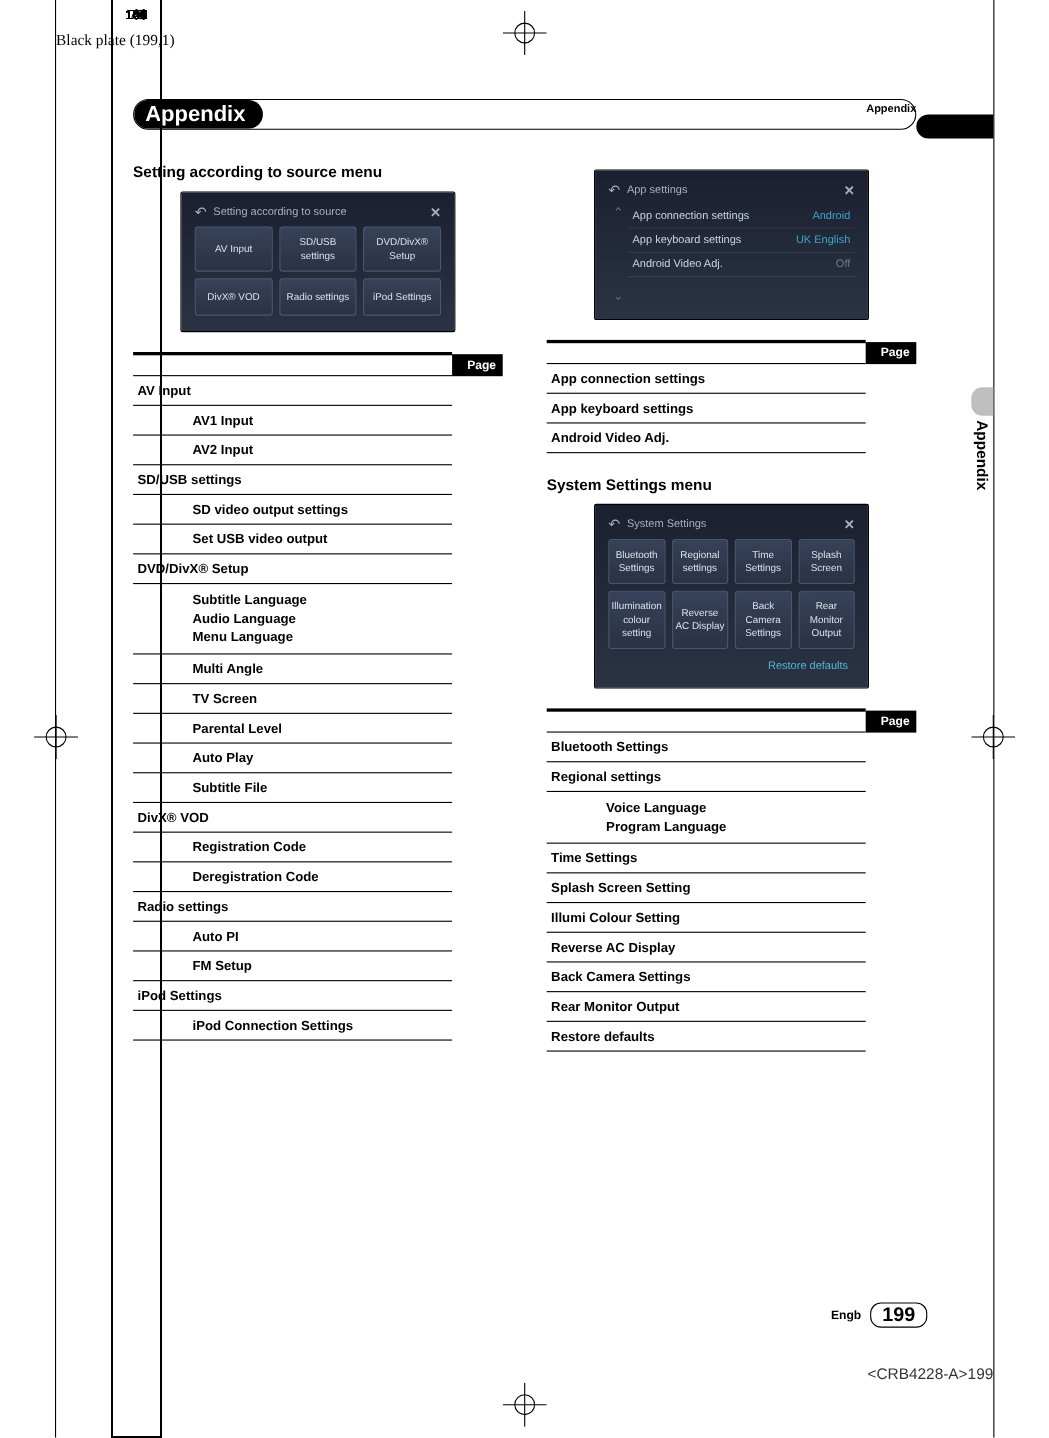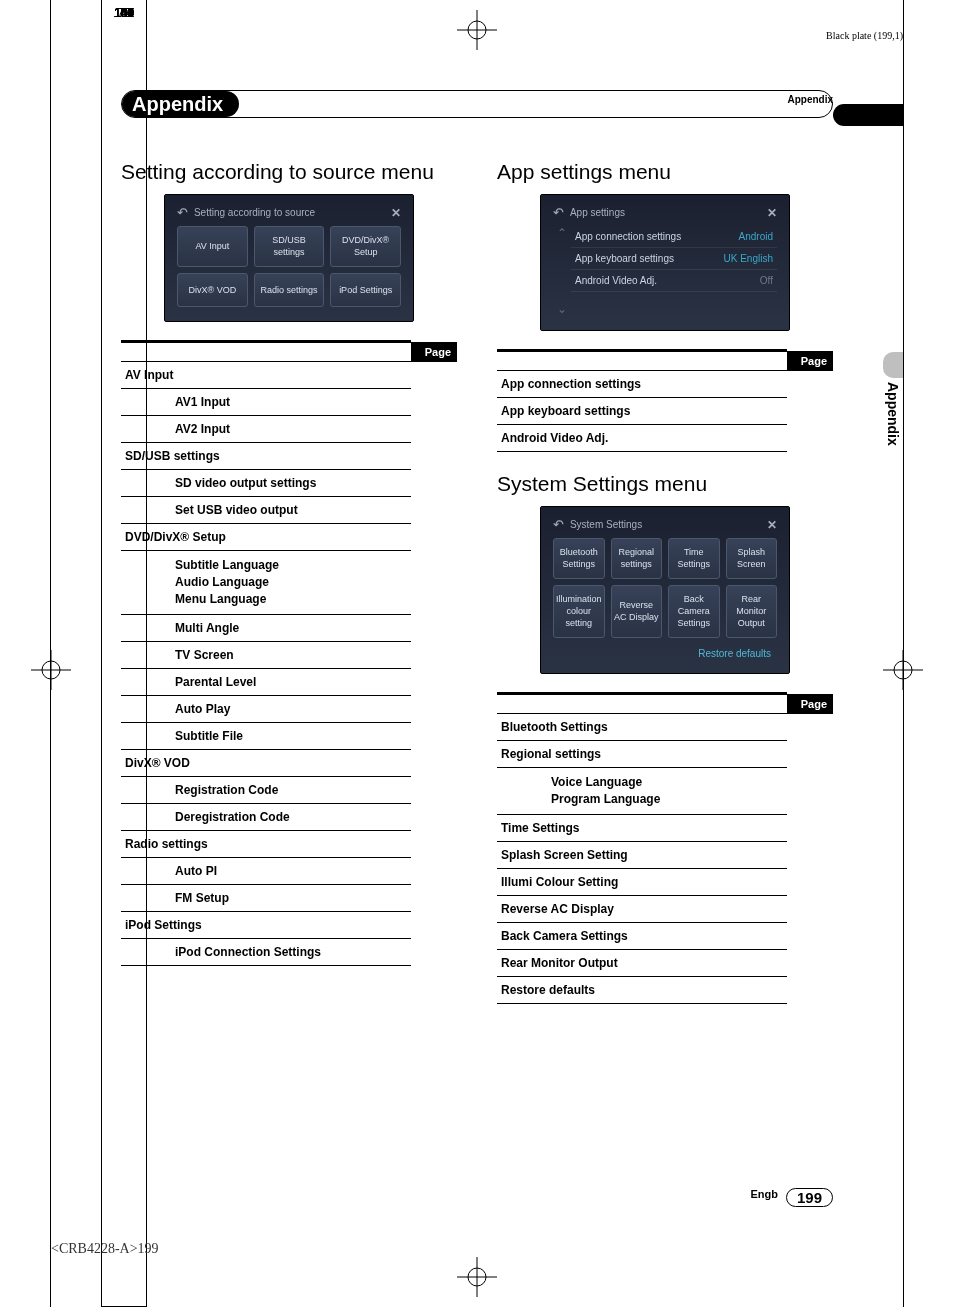--- a/index.html
+++ b/index.html
@@ -1,34 +1,34 @@
 <!DOCTYPE html>
 <html><head>
 <meta charset="utf-8">
 <style>
   * { box-sizing: border-box; margin: 0; padding: 0; }
   body { font-family: Arial, Helvetica, sans-serif; background: #fff; width: 954px; height: 1307px; position: relative; color: #000; }
   .page { position: absolute; left: 50px; top: 0; width: 854px; height: 1307px; border-left: 1px solid #000; border-right: 1px solid #000; }
 
-  .black-plate { position: absolute; top: 30px; left: 0; width: 100%; text-align: right; font-family: "Times New Roman", serif; font-size: 10px; }
+  .black-plate { position: absolute; top: 30px; left: 0; width: 100%; text-align: left; font-family: "Times New Roman", serif; font-size: 14px; }
   .reg-mark-top { position: absolute; top: 10px; left: 50%; transform: translateX(-50%); width: 40px; height: 40px; }
   .reg-mark-top svg { width: 40px; height: 40px; }
   .reg-right { position: absolute; top: 650px; right: -20px; width: 40px; height: 40px; }
   .reg-left { position: absolute; top: 650px; left: -20px; width: 40px; height: 40px; }
   .reg-mark-bottom { position: absolute; bottom: 10px; left: 50%; transform: translateX(-50%); width: 40px; height: 40px; }
 
   .content { padding: 90px 70px 0 70px; }
   .top-label { position: absolute; top: 94px; right: 70px; font-size: 10px; font-weight: bold; }
   .black-tab { position: absolute; top: 104px; right: 0; width: 70px; height: 22px; background: #000; border-radius: 11px 0 0 11px; }
   .title-wrap { border: 1.5px solid #000; border-radius: 14px; display: flex; align-items: center; overflow: hidden; height: 28px; width: 100%; }
   .title-text { background: #000; color: #fff; font-weight: bold; font-size: 20px; padding: 0 16px 0 10px; height: 100%; display: flex; align-items: center; border-radius: 0 14px 14px 0; }
 
   .columns { display: flex; gap: 40px; margin-top: 30px; }
   .col { flex: 1; min-width: 0; }
-  h2.section { font-size: 21px; font-weight: normal; margin-bottom: 10px; margin-top: 12px; }
+  h2.section { font-size: 14px; font-weight: bold; margin-bottom: 10px; }
 
   .device-screen { background: linear-gradient(#1b2030, #2a3344); border: 1px solid #000; margin: 6px auto 18px auto; padding: 10px 12px 14px 12px; color: #cbd5e1; font-size: 10px; border-radius: 2px; }
   .ds1 { width: 250px; }
   .ds-header { display: flex; align-items: center; gap: 6px; padding-bottom: 6px; color: #a8b0bf; font-size: 10px; }
   .ds-header .back { font-size: 13px; }
   .ds-header .close { margin-left: auto; font-weight: bold; font-size: 12px; }
   .ds-buttons { display: grid; grid-template-columns: repeat(3, 1fr); gap: 6px; }
   .ds-btn { background: linear-gradient(#374158, #2a3344); border: 1px solid #4a586e; border-radius: 3px; color: #d9e1ed; font-size: 9px; text-align: center; padding: 8px 2px; line-height: 1.3; min-height: 34px; display: flex; align-items: center; justify-content: center; }
   .ds-list-row { display: flex; align-items: center; padding: 5px 4px; border-bottom: 1px solid rgba(255,255,255,0.08); font-size: 10px; }
   .ds-list-row .val { margin-left: auto; color: #3ba7c9; }
@@ -44,24 +44,24 @@
   table.idx td { padding: 6px 4px; border-bottom: 1px solid #000; vertical-align: middle; }
   table.idx td.bold { font-weight: bold; }
   table.idx td.page { text-align: center; width: 46px; }
   table.idx td.indent { padding-left: 54px; font-weight: bold; }
   table.idx td.multi { line-height: 1.4; }
 
   .side-tab-container { position: absolute; right: 0; top: 352px; width: 30px; height: 120px; }
   .side-tab-grey { position: absolute; right: 0; top: 0; width: 20px; height: 26px; background: #bfbfbf; border-radius: 10px 0 0 10px; }
   .side-tab-text { position: absolute; right: 2px; top: 30px; writing-mode: vertical-rl; font-weight: bold; font-size: 14px; }
 
-  .footer { position: absolute; bottom: 100px; right: 70px; display: flex; gap: 8px; font-size: 13px; }
+  .footer { position: absolute; bottom: 100px; right: 60px; display: flex; align-items: center; gap: 8px; font-size: 13px; }
   .footer .engb { font-weight: bold; font-size: 11px; }
-  .footer .pageno { border: 1.5px solid #000; border-radius: 10px; padding: 0 10px; font-weight: bold; font-size: 15px; }
-  .doc-code { position: absolute; bottom: 50px; left: 0; width: 100%; text-align: left; font-family: Liberation Serif, serif; font-size: 14px; color: #333; }
+  .footer .pageno { border: 1.5px solid #000; border-radius: 10px; padding: 0 10px; font-weight: bold; font-size: 18px; }
+  .doc-code { position: absolute; bottom: 50px; left: 0; width: 100%; text-align: right; font-family: Liberation Sans, sans-serif; font-size: 14px; color: #333; }
 </style>
 </head>
 <body>
 
 <div class="page">
 
   <div class="reg-mark-top">
     <svg viewBox="0 0 40 40">
         <circle cx="20" cy="20" r="9" fill="none" stroke="#000" stroke-width="1"></circle>
         <line x1="0" y1="20" x2="40" y2="20" stroke="#000" stroke-width="1"></line>
@@ -210,21 +210,20 @@
               </tr>
               <tr>
                 <td class="indent">iPod Connection Settings</td>
                 <td class="page">149</td>
               </tr>
             </tbody>
         </table>
       </div>
 
       <div class="col">
-        <h2 class="section">App settings menu</h2>
 
         <div class="device-screen ds1">
           <div class="ds-header">
             <span class="back">↶</span>
             <span>App settings</span>
             <span class="close">✕</span>
           </div>
           <div class="ds-scroll">
             <div class="ds-scroll-bar">
                 <span>⌃</span>

